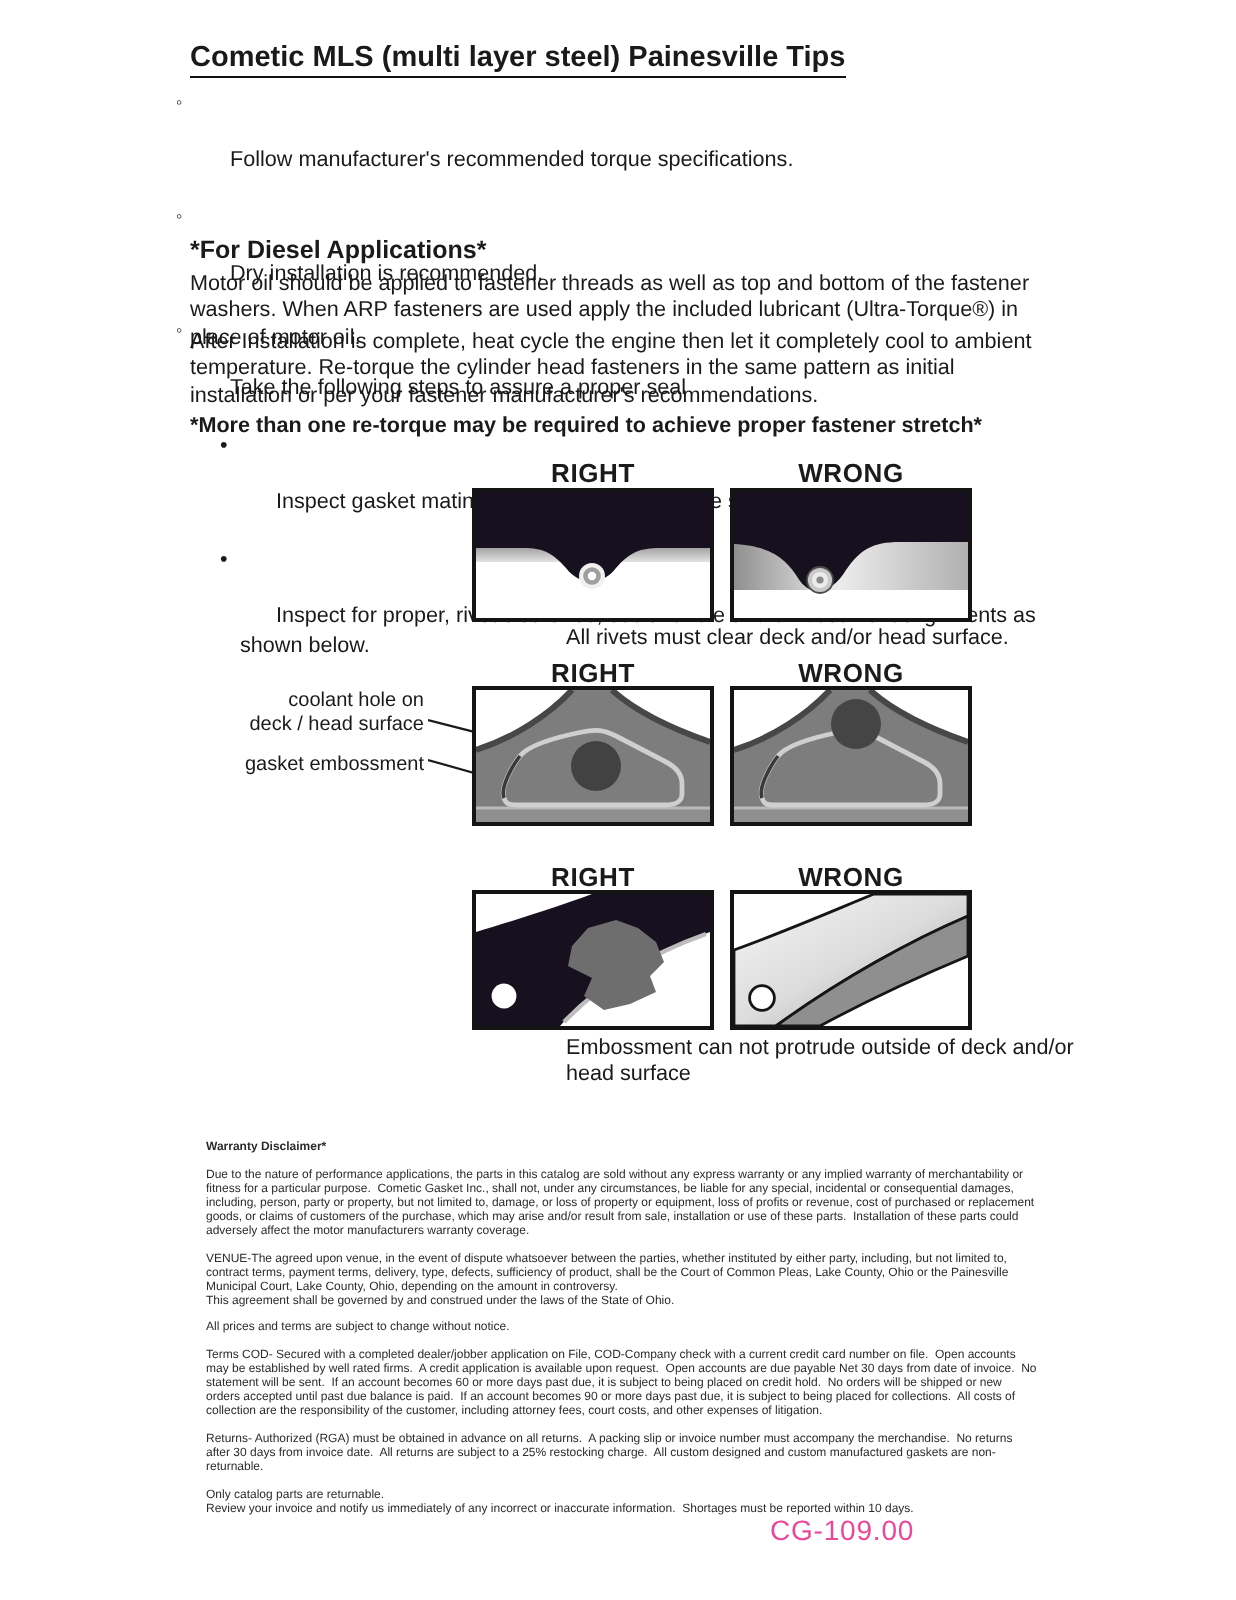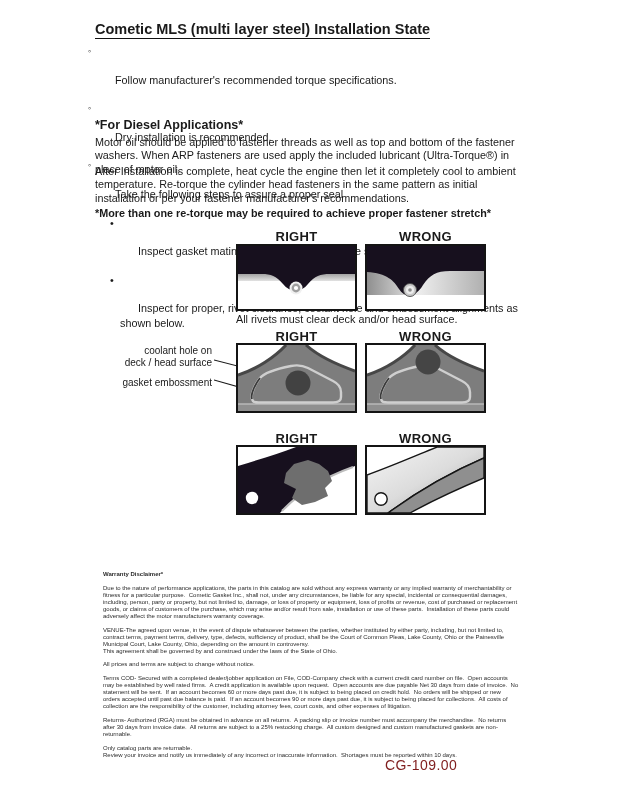--- a/index.html
+++ b/index.html
@@ -13,34 +13,34 @@
   .b .mk{position:absolute;left:0;top:0;}
   .b.top .mk{font-size:9px;}
   .b.sub{margin-left:22px;padding-left:10px;}
   .diesel-h{left:95px;top:118px;font-size:12.5px;font-weight:bold;}
   .para{left:95px;width:434px;font-size:10.8px;line-height:13.3px;white-space:pre-wrap;}
   .p1{top:136px;} .p2{top:165px;} .pnote{top:207px;font-weight:bold;}
   .dlabel{width:121px;text-align:center;font-size:13px;font-weight:bold;letter-spacing:.3px;}
   .dbox{box-sizing:border-box;width:121px;border:2px solid #141414;background:#fff;}
   .dbox svg{display:block;width:100%;height:100%;}
   .h67{height:67px;} .h70{height:70px;}
-  .cap{font-size:10.8px;line-height:13px;white-space:pre-wrap;}
+  .cap{font-size:10.8px;line-height:13px;white-space:pre-wrap;margin-left:47px;}
   .callout{width:112px;text-align:right;font-size:10px;line-height:11.5px;white-space:pre-line;}
   .legal{left:103px;top:571px;width:416px;font-size:6px;line-height:7.1px;color:#2b2b2b;}
   .legal p{margin:0 0 6.5px 0;white-space:pre-wrap;}
   .legal .lh{font-weight:bold;margin:0 0 6.5px 0;}
-  .pagenum{left:385px;top:757px;font-size:14px;letter-spacing:.4px;color:#7f1d1d;}
+  .pagenum{left:385px;top:757px;font-size:14px;letter-spacing:.4px;color:#ec4899;}
 </style>
 </head>
 <body>
 
 <div class="page">
 
   <div class="abs title">
-    <span>Cometic MLS (multi layer steel) Installation State</span>
+    <span>Cometic MLS (multi layer steel) Painesville Tips</span>
   </div>
 
   <div class="abs tips">
     <div class="b top">
       <span class="mk">◦</span>
       <span>Follow manufacturer's recommended torque specifications.</span>
     </div>
     <div class="b top">
       <span class="mk">◦</span>
       <span>Dry installation is recommended.</span>
@@ -170,20 +170,21 @@
             <stop offset="1" stop-color="#9e9e9e"></stop>
         </linearGradient>
       </defs>
       <rect x="0" y="0" width="117" height="66" fill="#ffffff"></rect>
       <path d="M0,28 C25,19 48,9 70,0 H117 V11 C89,23 54,42 21,66 H0 Z" fill="url(#g3)" stroke="#151515" stroke-width="1.4"></path>
       <path d="M21,66 C54,42 89,23 117,11 V31 C93,41 67,53 43,66 Z" fill="#8f8f8f" stroke="#151515" stroke-width="1.4"></path>
       <circle cx="14" cy="52" r="6.2" fill="#ffffff" stroke="#151515" stroke-width="1.4"></circle>
     </svg>
   </div>
 
+  <div class="abs cap" style="left:236px;top:518px;width:262px;">Embossment can not protrude outside of deck and/or head surface</div>
 
   <div class="abs legal">
     <p class="lh">Warranty Disclaimer*</p>
     <p>Due to the nature of performance applications, the parts in this catalog are sold without any express warranty or any implied warranty of merchantability or fitness for a particular purpose.  Cometic Gasket Inc., shall not, under any circumstances, be liable for any special, incidental or consequential damages, including, person, party or property, but not limited to, damage, or loss of property or equipment, loss of profits or revenue, cost of purchased or replacement goods, or claims of customers of the purchase, which may arise and/or result from sale, installation or use of these parts.  Installation of these parts could adversely affect the motor manufacturers warranty coverage.</p>
     <p>VENUE-The agreed upon venue, in the event of dispute whatsoever between the parties, whether instituted by either party, including, but not limited to, contract terms, payment terms, delivery, type, defects, sufficiency of product, shall be the Court of Common Pleas, Lake County, Ohio or the Painesville Municipal Court, Lake County, Ohio, depending on the amount in controversy.
 This agreement shall be governed by and construed under the laws of the State of Ohio.</p>
     <p>All prices and terms are subject to change without notice.</p>
     <p>Terms COD- Secured with a completed dealer/jobber application on File, COD-Company check with a current credit card number on file.  Open accounts may be established by well rated firms.  A credit application is available upon request.  Open accounts are due payable Net 30 days from date of invoice.  No statement will be sent.  If an account becomes 60 or more days past due, it is subject to being placed on credit hold.  No orders will be shipped or new orders accepted until past due balance is paid.  If an account becomes 90 or more days past due, it is subject to being placed for collections.  All costs of collection are the responsibility of the customer, including attorney fees, court costs, and other expenses of litigation.</p>
     <p>Returns- Authorized (RGA) must be obtained in advance on all returns.  A packing slip or invoice number must accompany the merchandise.  No returns after 30 days from invoice date.  All returns are subject to a 25% restocking charge.  All custom designed and custom manufactured gaskets are non-returnable.</p>
     <p>Only catalog parts are returnable.

